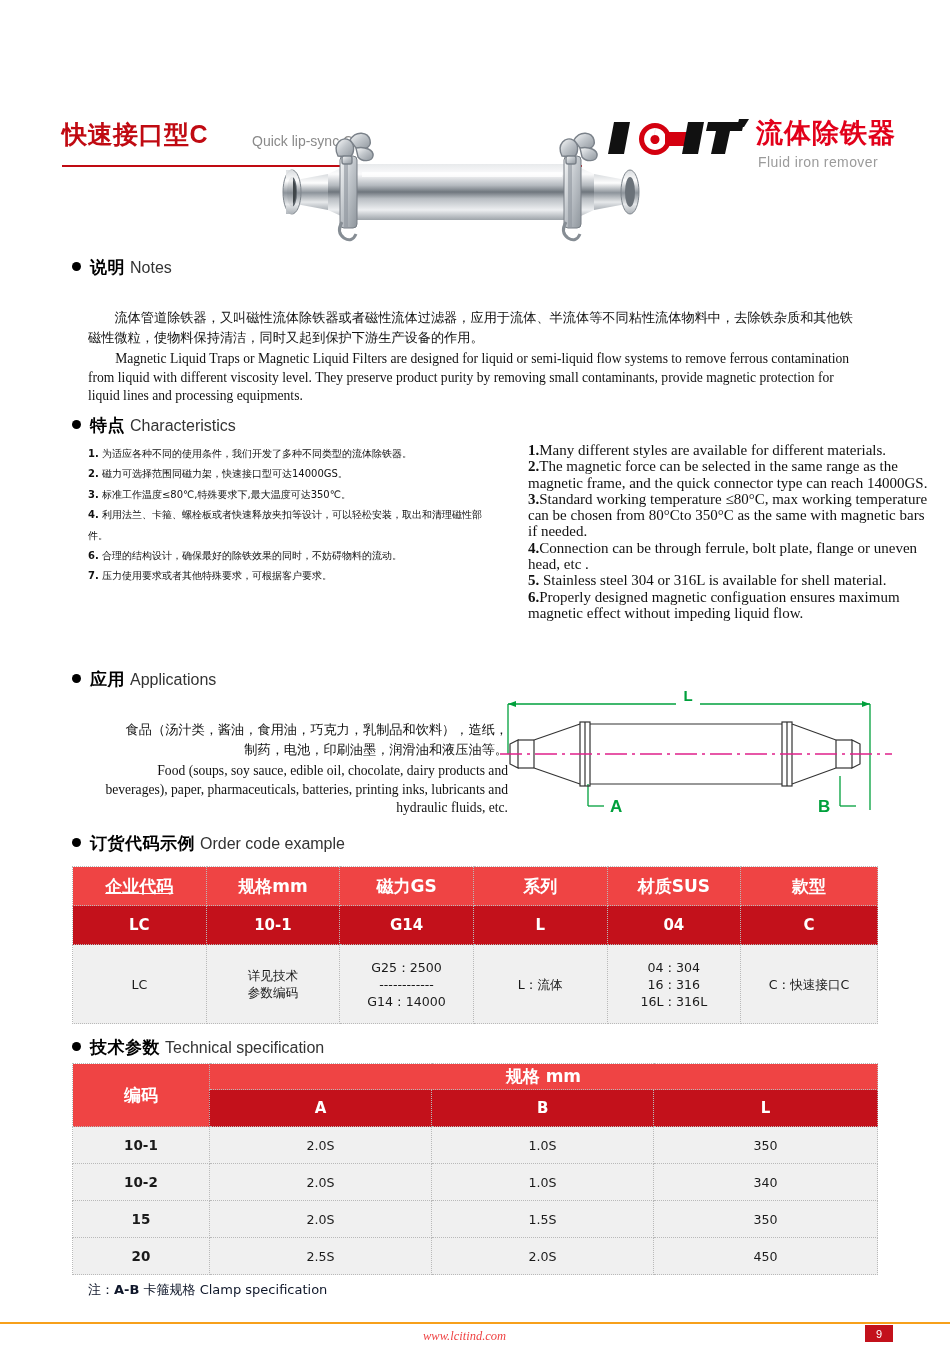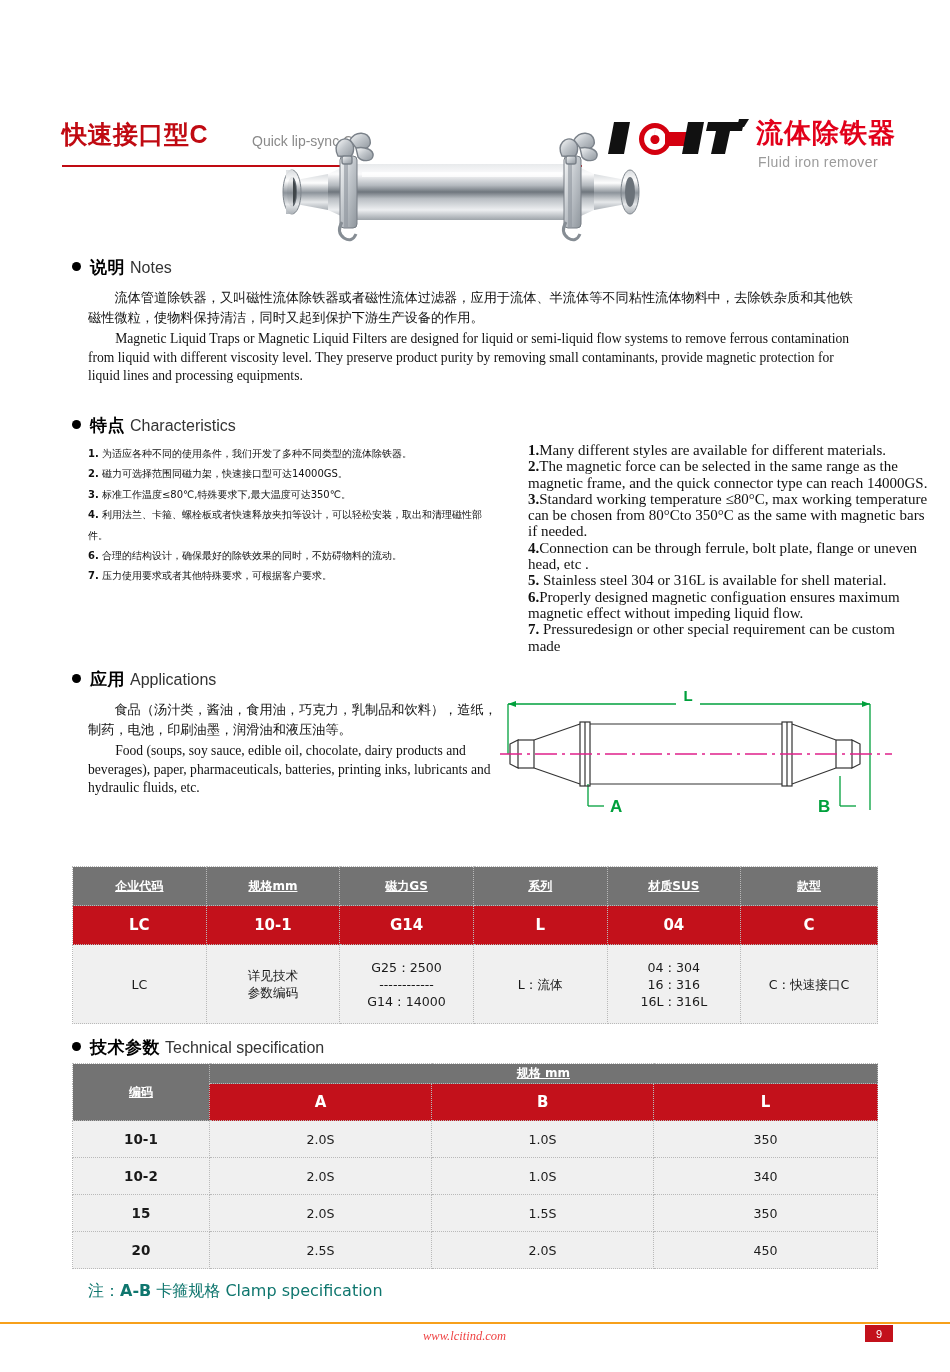--- a/index.html
+++ b/index.html
@@ -54,72 +54,72 @@
 
   
   .cn-para{
     font-family:"DejaVu Sans","Liberation Sans",sans-serif;
     font-size:13.2px;line-height:20px;color:#111;
   }
   .en-para{
     font-family:"Liberation Serif","DejaVu Serif",serif;
     font-size:13.6px;line-height:18.5px;color:#111;
   }
-  .indent{text-indent:2em;}
+  .indent{text-indent:2em;margin-top:20px;}
 
   .notes-block{position:absolute;left:88px;top:288px;width:778px;}
   .char-left{position:absolute;left:88px;top:444px;width:400px;}
   .char-left .item{
     font-family:"DejaVu Sans","Liberation Sans",sans-serif;
     font-size:10px;line-height:20.4px;color:#111;
   }
   .char-left .num{font-weight:bold;}
   .char-right{
     position:absolute;left:492px;top:442px;width:400px;
     font-family:"Liberation Serif","DejaVu Serif",serif;
     font-size:15px;line-height:16.3px;color:#111;margin-left:36px;
   }
   .char-right .num{font-weight:bold;}
 
-  .app-block{position:absolute;left:88px;top:700px;width:420px;}
+  .app-block{position:absolute;left:88px;top:700px;width:420px;text-align:right;}
 
   
   .drawing{position:absolute;left:500px;top:684px;width:392px;height:136px;}
 
   
   table{border-collapse:collapse;}
   .tbl{
     position:absolute;
     table-layout:fixed;
     font-family:"DejaVu Sans","Liberation Sans",sans-serif;
   }
   .tbl th,.tbl td{
     border:1px dotted #b9b9b9;
     text-align:center;vertical-align:middle;
   }
   .hdr-red{
-    background:#737373;color:#fff;font-weight:bold;
-    font-size:12px;border-color:#d8d8d8;text-decoration:underline;
+    background:#ef4444;color:#fff;font-weight:bold;
+    font-size:17px;border-color:#d8d8d8;
   }
   .hdr-red2{
     background:#C3111B;color:#fff;font-weight:bold;
     font-size:15px;border-color:#d8d8d8;
   }
   .cell-grey{
     background:#F0F0F0;color:#1a1a1a;font-size:12.6px;line-height:17px;font-weight:normal;
   }
   .cell-grey.b{font-weight:bold;font-size:13.5px;}
 
   #order-table{left:72px;top:866px;width:806px;}
   #spec-table{left:72px;top:1063px;width:806px;}
 
   .note-line{
     position:absolute;left:88px;top:1281px;
     font-family:"DejaVu Sans","Liberation Sans",sans-serif;
-    font-size:16px;color:#0f766e;
+    font-size:13px;color:#0f172a;
   }
   .note-line b{font-weight:bold;}
 
   
   .footer-rule{
     position:absolute;left:0;top:1322px;width:950px;height:2px;background:#F7A01B;
   }
   .footer-url{
     position:absolute;left:423px;top:1329px;
     font-family:"Liberation Serif","DejaVu Serif",serif;
@@ -245,21 +245,20 @@
     <div class="item"><span class="num">7.</span> <span>压力使用要求或者其他特殊要求，可根据客户要求。</span></div>
   </div>
 
   <div class="char-right">
     <div><span class="num">1.</span><span>Many different styles are available for different materials.</span></div>
     <div><span class="num">2.</span><span>The magnetic force can be selected in the same range as the magnetic frame, and the quick connector type can reach 14000GS.</span></div>
     <div><span class="num">3.</span><span>Standard working temperature ≤80°C,  max working temperature can be chosen from 80°Cto 350°C as the same with magnetic bars if needed.</span></div>
     <div><span class="num">4.</span><span>Connection can be through ferrule, bolt plate, flange or uneven head, etc .</span></div>
     <div><span class="num">5.</span><span> Stainless steel 304 or 316L is available for shell material.</span></div>
     <div><span class="num">6.</span><span>Properly designed magnetic configuation ensures maximum magnetic effect without impeding liquid flow.</span></div>
-    <div><span class="num">7.</span><span> Pressuredesign or other special requirement can be custom made</span></div>
   </div>
 
   <div class="sec" style="left:72px;top:668px;">
     <span class="bullet"></span><span class="cn">应用</span><span class="en">Applications</span>
   </div>
   <div class="app-block">
     <div class="cn-para indent">食品（汤汁类，酱油，食用油，巧克力，乳制品和饮料），造纸，制药，电池，印刷油墨，润滑油和液压油等。</div>
     <div class="en-para indent" style="margin-top:2px;">Food (soups, soy sauce, edible oil, chocolate, dairy products and beverages), paper, pharmaceuticals, batteries, printing inks, lubricants and hydraulic fluids, etc.</div>
   </div>
 
@@ -305,20 +304,23 @@
       <line x1="292" y1="40" x2="336" y2="56"></line>
       <line x1="292" y1="100" x2="336" y2="84"></line>
       <line x1="336" y1="56" x2="336" y2="84"></line>
       <line x1="336" y1="56" x2="352" y2="56"></line>
       <line x1="336" y1="84" x2="352" y2="84"></line>
       <path d="M360 60 l-8 -4 l0 28 l8 -4 z"></path>
     </g>
     <line x1="0" y1="70" x2="392" y2="70" stroke="#E0218A" stroke-width="1.4" stroke-dasharray="22,5,3,5"></line>
   </svg>
 
+  <div class="sec" style="left:72px;top:832px;">
+    <span class="bullet"></span><span class="cn">订货代码示例</span><span class="en">Order code example</span>
+  </div>
 
   <table class="tbl" id="order-table">
     <colgroup>
       <col style="width:16.6%">
         <col style="width:16.6%">
         <col style="width:16.6%">
       <col style="width:16.6%">
         <col style="width:16.6%">
         <col style="width:17%">
     </colgroup>

